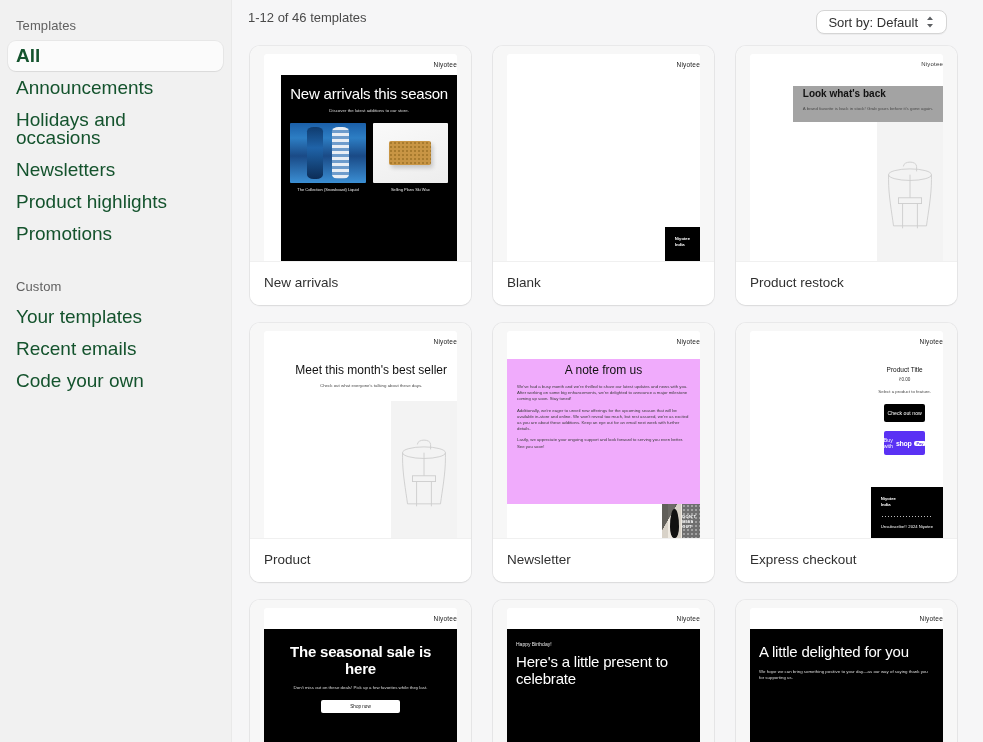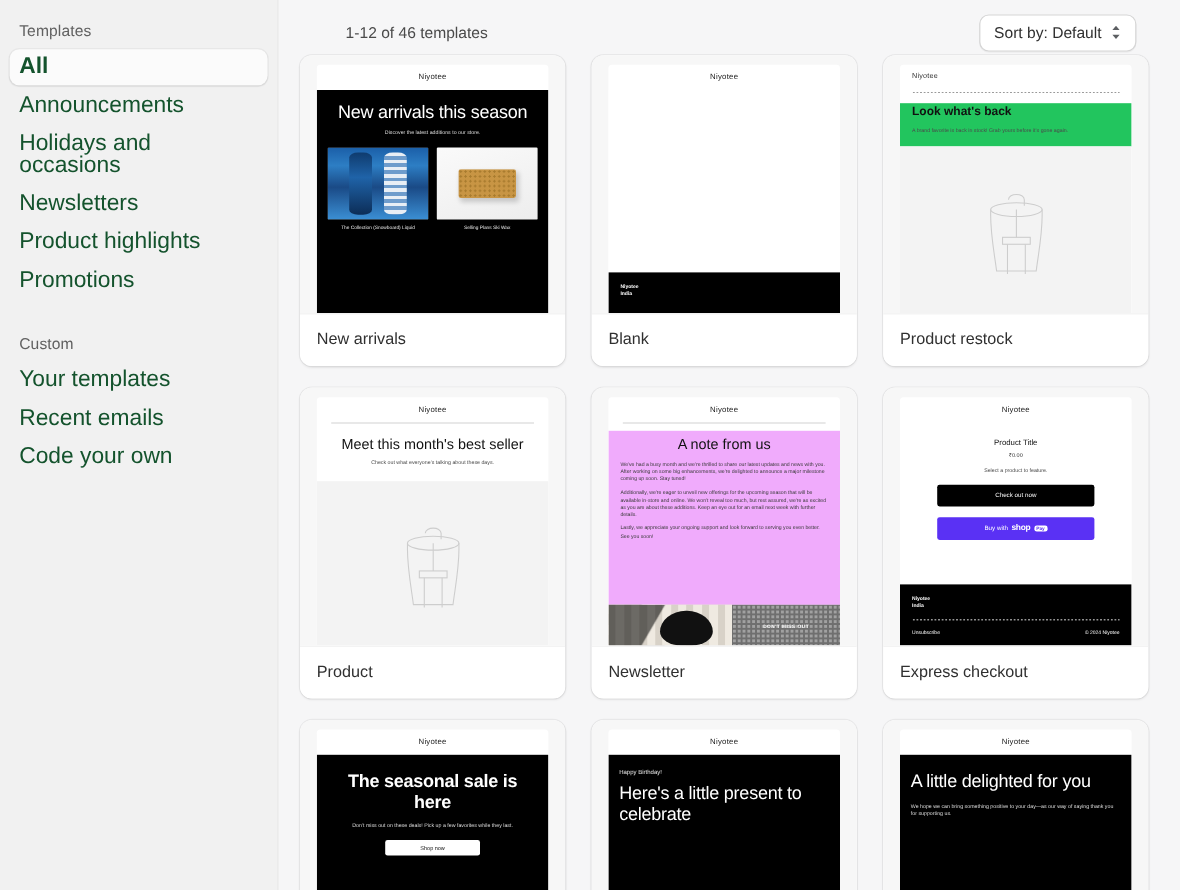--- a/index.html
+++ b/index.html
@@ -30,22 +30,22 @@
     cursor: pointer; line-height: 18px;
   }
   .side-item.active {
     background: #fbfbfb; font-weight: 650;
     box-shadow: 0 1px 1px rgba(0,0,0,.06), 0 0 0 1px rgba(0,0,0,.04);
   }
 
   
   .main { flex: 1; height: 742px; overflow: hidden; position: relative; }
   .topbar {
-    display: flex; align-items: center; justify-content: space-between;
-    padding: 20px 36px 10px 4px; height: 44px; margin-left: 40px;
+    display: flex; justify-content: space-between;
+    padding: 10px 36px 10px 4px; height: 44px;
   }
   .count { font-size: 13px; color: #4a4a4a; }
   .sort-btn {
     display: inline-flex; align-items: center; gap: 7px;
     background: #fff; border: 1px solid #d5d5d5; border-radius: 8px;
     padding: 7px 11px; font-size: 13px; color: #303030; cursor: pointer;
     box-shadow: 0 1px 0 rgba(0,0,0,.04);
   }
   .updown { display: inline-block; line-height: 0; }
 
@@ -67,21 +67,21 @@
   }
   .card-foot {
     padding: 13px 14px 15px 14px; font-size: 13.5px; color: #303030;
     border-top: 1px solid #f0f0f0; background: #fff;
   }
 
   
   .mail {
     background: #fff; width: 100%; height: 100%;
     border-radius: 3px 3px 0 0; overflow: hidden;
-    display: flex; flex-direction: column;
+    display: flex; flex-direction: column; align-items: flex-end;
   }
   .m-head {
     text-align: center; font-size: 6.5px; color: #1a1a1a;
     padding: 7px 0 7px 0; letter-spacing: .2px; flex: 0 0 auto;
   }
   .m-head.left { text-align: left; padding-left: 10px; font-size: 6px; color:#333; }
   .m-rule { height: 1px; background: #d9d9d9; margin: 0 12px 6px 12px; }
   .m-dots {
     height: 2px; margin: 2px 10px 8px 10px;
     background-image: radial-gradient(#8a8a8a 45%, transparent 46%);
@@ -287,21 +287,21 @@
           </div>
         </div>
         <div class="card-foot">Blank</div>
       </div>
 
       <div class="card">
         <div class="thumb">
           <div class="mail">
             <div class="m-head left">Niyotee</div>
             <div class="m-dots"></div>
-            <div style="padding:2px 10px 10px 10px;background:#22c55e;">
+            <div style="padding:2px 10px 10px 10px;background:#a3a3a3;">
               <div class="m-h2">Look what's back</div>
               <div class="m-sub dark left">A brand favorite is back in stock! Grab yours before it's gone again.</div>
             </div>
             <div class="sketch">
               <svg viewBox="0 0 80 110" fill="none" stroke="#cdcdcd" stroke-width="1.1">
                 <path d="M32 24c0-7 16-7 16 0v6"></path>
                 <ellipse cx="40" cy="34" rx="26" ry="7"></ellipse>
                 <path d="M14 34v6c0 20 4 40 6 56h40c2-16 6-36 6-56v-6"></path>
                 <rect x="26" y="62" width="28" height="7"></rect>
                 <path d="M40 34v28M31 69v30M49 69v30"></path>

